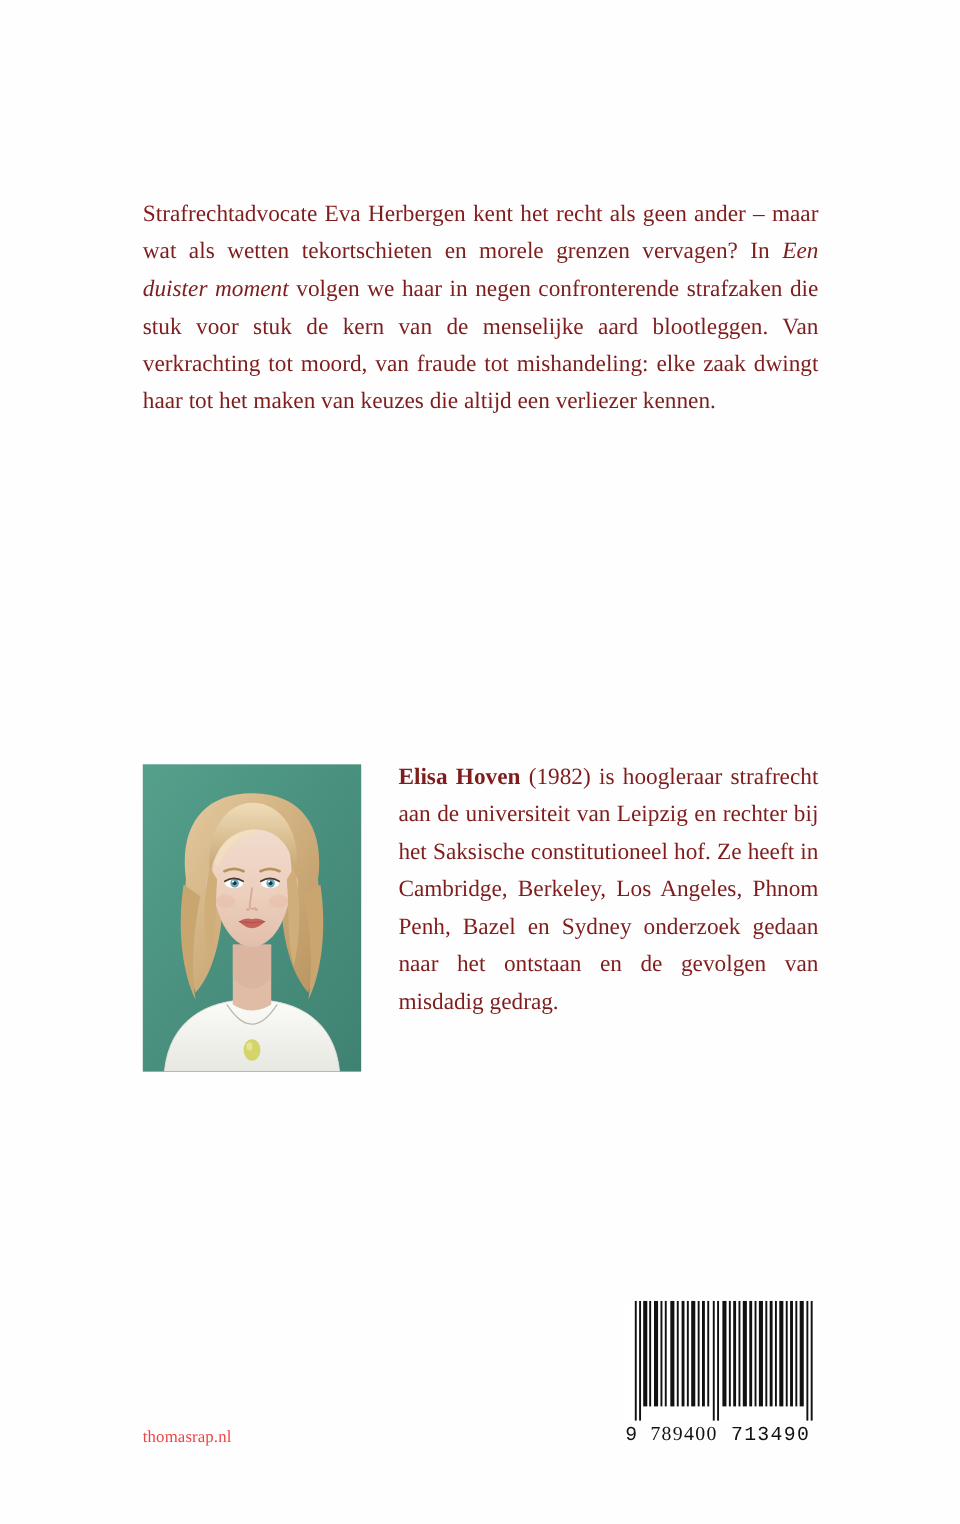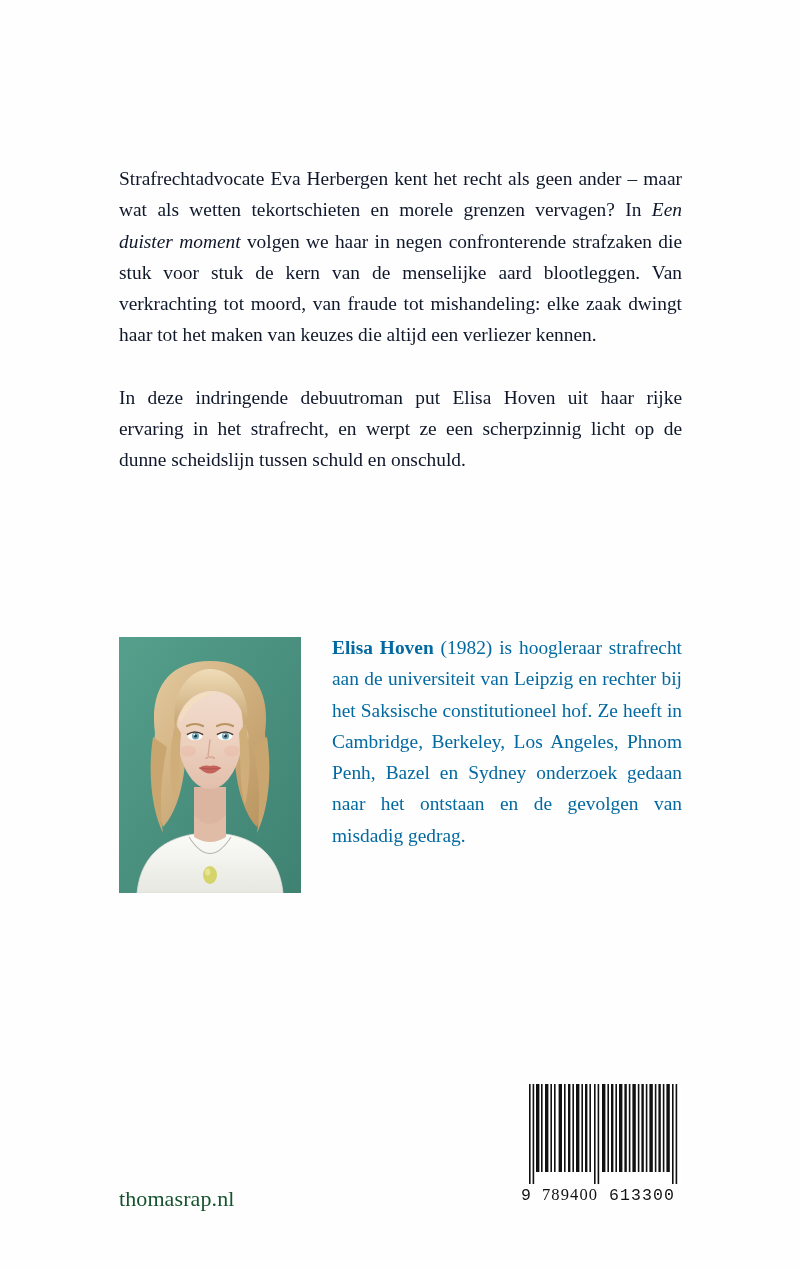--- a/index.html
+++ b/index.html
@@ -28,21 +28,21 @@
     left: 119px;
     top: 163px;
     width: 563px;
   }
   .blurb p {
     margin: 0;
     font-size: 19.4px;
     line-height: 31.3px;
     text-align: justify;
     text-justify: inter-word;
-    color: #0f172a;
+    color: #7f1d1d;
     -webkit-hyphens: manual;
     hyphens: manual;
   }
   .blurb p.gap-before {
     margin-top: 31px;
   }
   .blurb em {
     font-style: italic;
   }
 
@@ -67,35 +67,35 @@
     left: 332px;
     top: 632px;
     width: 350px;
   }
   .author-bio p {
     margin: 0;
     font-size: 19.4px;
     line-height: 31.3px;
     text-align: justify;
     text-justify: inter-word;
-    color: #0369a1;
+    color: #7f1d1d;
     font-family: Liberation Serif, serif;
   }
   .author-bio .name {
     font-weight: bold;
   }
 
   
   .publisher-url {
     position: absolute;
     left: 119px;
     top: 1186px;
-    font-size: 22px;
+    font-size: 14px;
     line-height: 26px;
-    color: #14532d;
+    color: #ef4444;
     letter-spacing: 0.1px;
   }
 
   
   .barcode {
     position: absolute;
     left: 521px;
     top: 1084px;
     width: 161px;
   }
@@ -128,21 +128,20 @@
     margin-left: 11px;
   }
 </style>
 </head>
 <body>
 
 <div class="page">
 
   <div class="blurb">
     <p><span>Strafrechtadvocate Eva Herbergen kent het recht als geen ander – maar wat als wetten tekortschieten en morele grenzen vervagen? In </span><em>Een duister moment</em><span> volgen we haar in negen confronterende strafzaken die stuk voor stuk de kern van de menselijke aard blootleggen. Van verkrachting tot moord, van fraude tot mishan­deling: elke zaak dwingt haar tot het maken van keuzes die altijd een verliezer kennen.</span></p>
-    <p class="gap-before">In deze indringende debuutroman put Elisa Hoven uit haar rijke ervaring in het strafrecht, en werpt ze een scherpzinnig licht op de dunne scheidslijn tussen schuld en onschuld.</p>
   </div>
 
   <div class="author-photo">
     <svg viewBox="0 0 182 256" preserveAspectRatio="xMidYMid slice">
       <defs>
         <linearGradient id="bgTeal" x1="0" y1="0" x2="1" y2="1">
           <stop offset="0%" stop-color="#55a08c"></stop>
           <stop offset="45%" stop-color="#4b9180"></stop>
           <stop offset="100%" stop-color="#3f8272"></stop>
         </linearGradient>
@@ -267,17 +266,17 @@
         <rect x="141.8" y="0" width="1.6" height="88"></rect>
         <rect x="145.4" y="0" width="3.4" height="88"></rect>
 
         <rect x="151" y="0" width="1.6" height="100"></rect>
         <rect x="154.6" y="0" width="1.6" height="100"></rect>
       </g>
     </svg>
     <div class="barcode-digits">
       <span class="lead">9</span>
       <span class="grp g1">789400</span>
-      <span class="grp g2">613300</span>
+      <span class="grp g2">713490</span>
     </div>
   </div>
 
 </div>
 
 </body></html>

